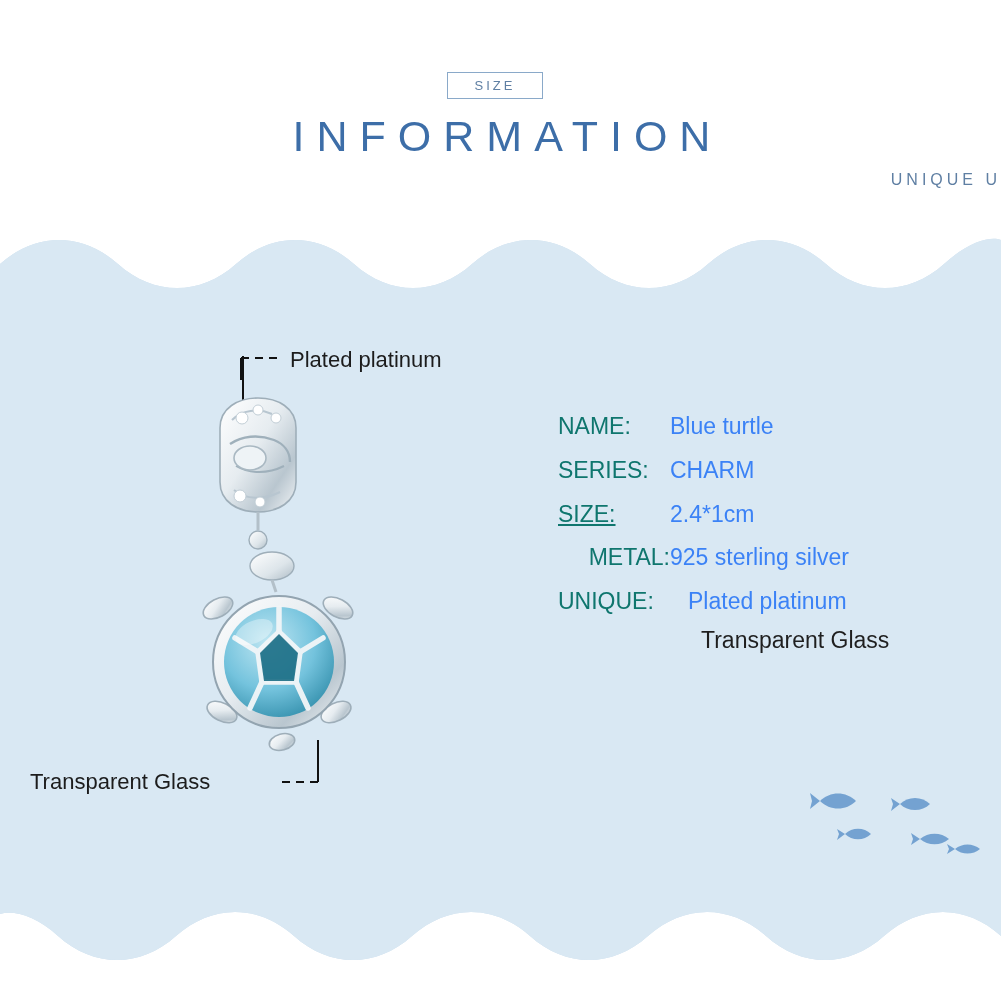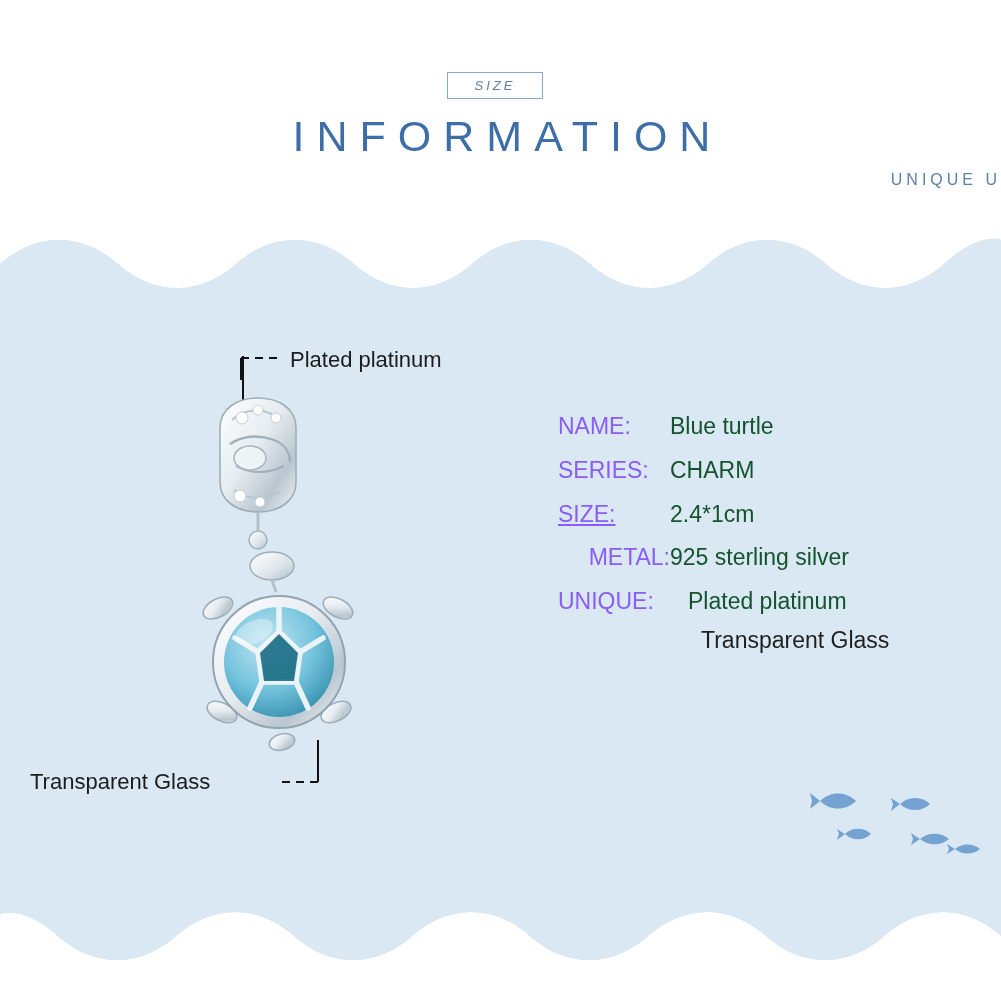--- a/index.html
+++ b/index.html
@@ -18,21 +18,20 @@
   }
   .size-badge{
     position:absolute;left:447px;top:72px;
     width:96px;height:27px;
     border:1px solid #8aa9c9;
     box-sizing:border-box;
     display:flex;align-items:center;justify-content:center;
     color:#5f7fa3;
     font-size:13px;
     letter-spacing:3px;
-    font-style:italic;
   }
   .info-title{
     position:absolute;left:7px;top:112px;width:1001px;
     text-align:center;
     color:#3d6ea8;
     font-size:43px;
     letter-spacing:12px;
     font-weight:400;
   }
   .info-sub{
@@ -73,25 +72,25 @@
   }
   .spec-row{
     display:flex;
     align-items:baseline;
     margin-bottom:15px;
     font-size:23px;
     color:#1f1f1f;
     line-height:1.25;
   }
   .spec-label{
-    color:#8b5cf6;
+    color:#0f766e;
     white-space:nowrap;
   }
   .spec-value{
-    color:#14532d;
+    color:#3b82f6;
     white-space:nowrap;
   }
   .w-name .spec-label{width:112px;}
   .w-series .spec-label{width:112px;}
   .w-size .spec-label{width:112px;text-decoration:underline;}
   .w-metal .spec-label{width:112px;text-align:right;}
   .w-process .spec-label{width:130px;}
   .spec-extra{
     font-size:23px;color:#1f1f1f;
     margin-left:143px;margin-top:-4px;

